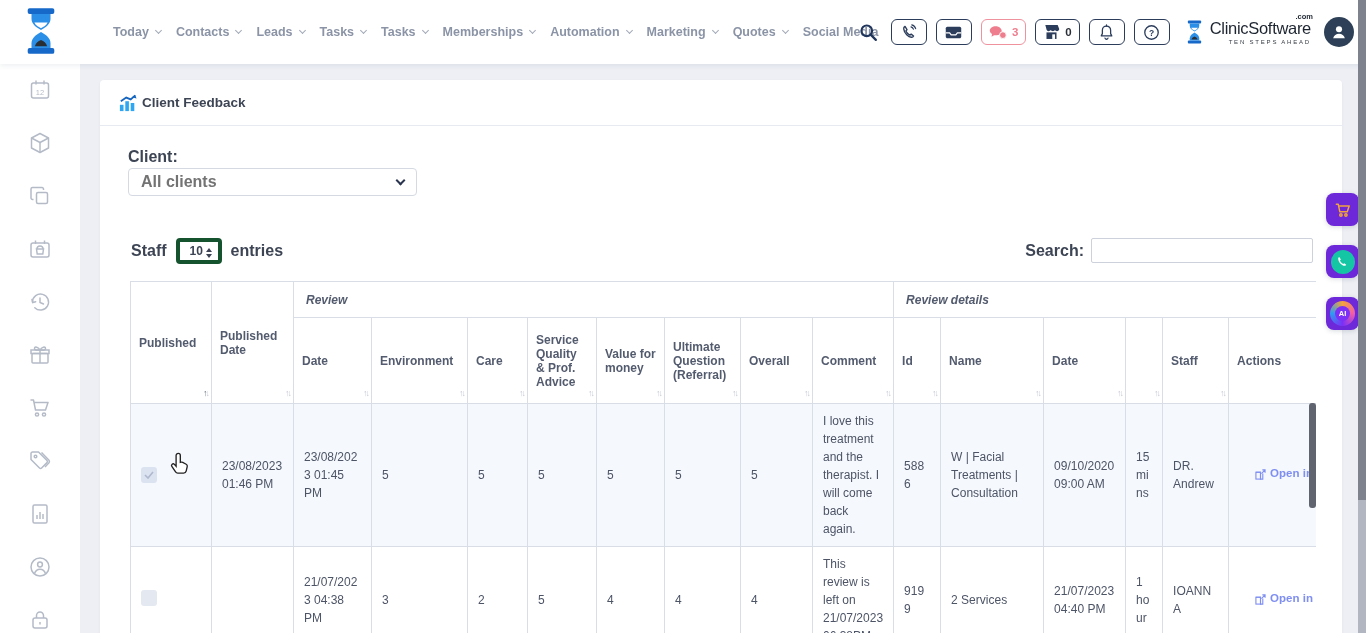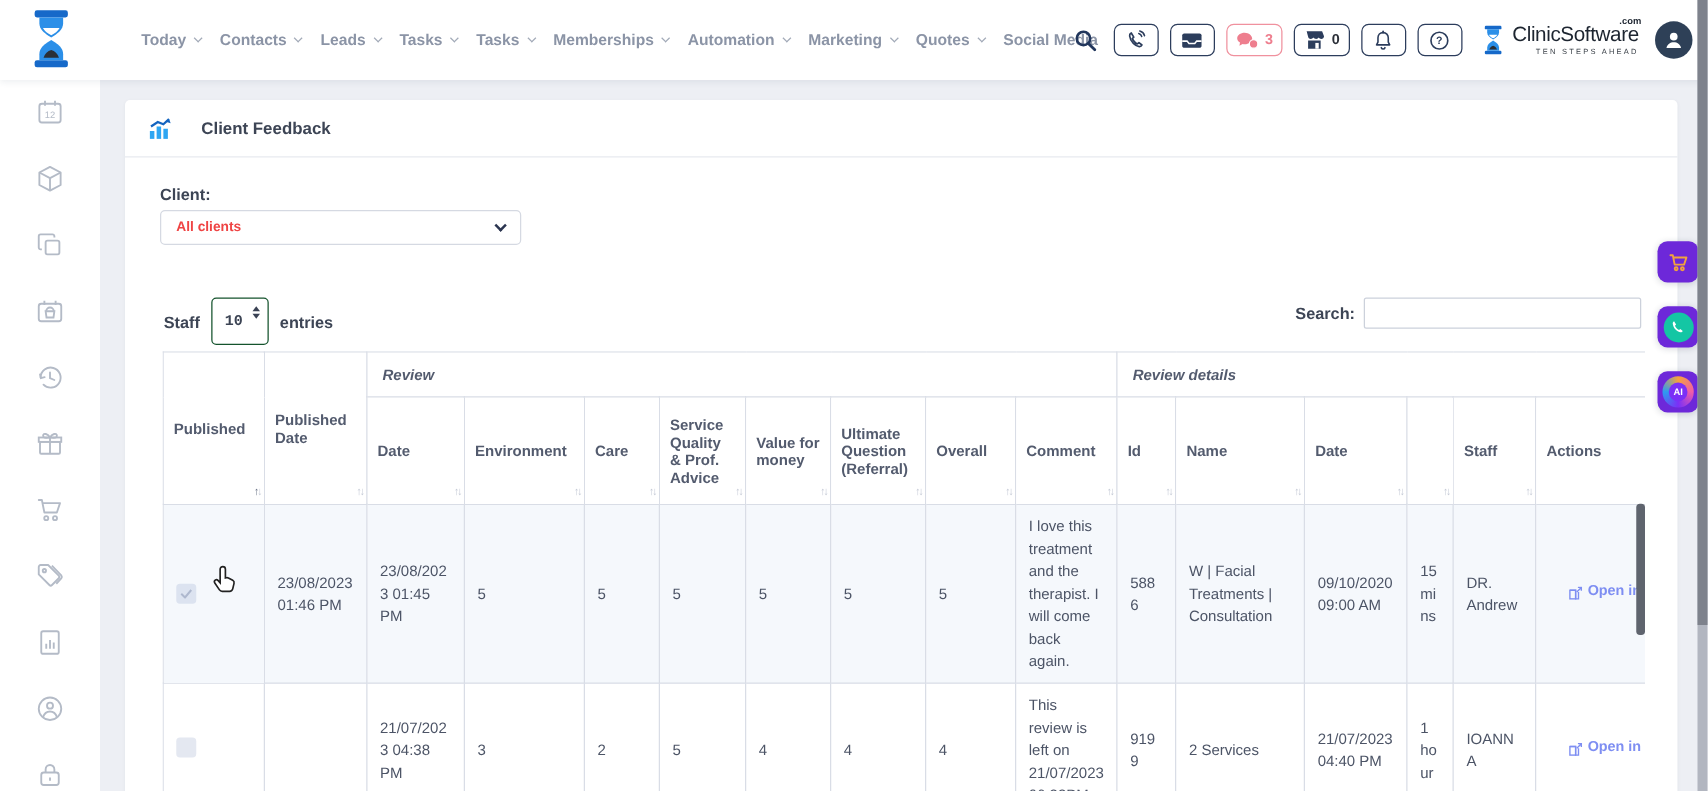--- a/index.html
+++ b/index.html
@@ -30,34 +30,34 @@
     align-items:center; justify-content:center; cursor:pointer; margin-left:4px; }
 
   
   .sidebar { position:absolute; left:0; top:64px; width:80px; height:569px; background:#fff; z-index:20;
     display:flex; flex-direction:column; align-items:center; padding-top:14px; gap:27.5px; }
   .side-item { width:26px; height:26px; display:flex; align-items:flex-start; justify-content:center; cursor:pointer; }
 
   
   .card { position:absolute; left:100px; top:80px; width:1242px; height:560px; background:#fff;
     border-radius:4px; box-shadow:0 1px 3px rgba(40,50,70,.06); }
-  .card-head { height:46px; border-bottom:1px solid #e7eaf0; display:flex; align-items:center; gap:23px;
+  .card-head { height:46px; border-bottom:1px solid #e7eaf0; display:flex; align-items:center; gap:4px;
     padding-left:18px; }
   .card-title { font-size:13.5px; font-weight:700; color:#3d4555; }
-  .lbl { font-size:13px; font-weight:700; color:#3d4555; }
+  .lbl { font-size:16px; font-weight:700; color:#3d4555; }
   .client-label { position:absolute; left:28px; top:68px; }
   .select { position:absolute; border:1px solid #d5d9e2; border-radius:4px; background:#fff;
     display:flex; align-items:center; cursor:pointer; }
   .client-select { left:28px; top:88px; width:289px; height:28px; padding:0 12px; justify-content:space-between; }
-  .client-select .val { font-size:11px; font-weight:700; color:#ef4444; }
+  .client-select .val { font-size:16px; font-weight:700; color:#737373; }
   .sel-chev { width:7px; height:7px; border-right:2px solid #2b3550; border-bottom:2px solid #2b3550;
     transform:rotate(45deg); margin-top:-4px; }
   .show-row { position:absolute; left:31px; top:158px; display:flex; align-items:center; gap:9px; }
-  .entries-select { position:relative; width:46px; height:38px; border:1px solid #14532d; border-radius:4px;
-    display:flex; align-items:center; padding-left:10px; cursor:pointer;font-family:Liberation Mono, monospace; }
+  .entries-select { position:relative; width:46px; height:26px; border:4px solid #14532d; border-radius:4px;
+    display:flex; align-items:center; padding-left:10px; cursor:pointer; }
   .entries-select .val { font-size:12px; font-weight:700; color:#3c4454; }
   .spin { position:absolute; right:6px; top:6px; display:flex; flex-direction:column; gap:2px; }
   .spin i { width:0; height:0; border-left:3.5px solid transparent; border-right:3.5px solid transparent; display:block; }
   .spin .u { border-bottom:4px solid #3a4254; }
   .spin .d { border-top:4px solid #3a4254; }
   .search-row { position:absolute; right:29px; top:158px; display:flex; align-items:center; gap:7px; }
   .search-input { width:222px; height:25px; border:1px solid #ccd1db; border-radius:2px; background:#fff;
     font-size:12px; padding:0 8px; outline:none; color:#3c4454; font-family:"Liberation Sans",sans-serif; }
 
   

